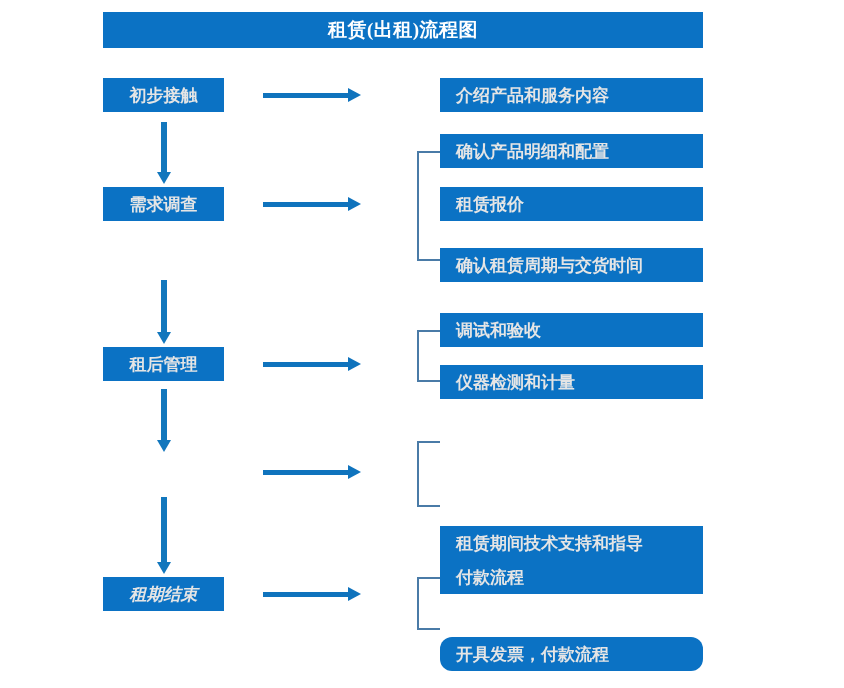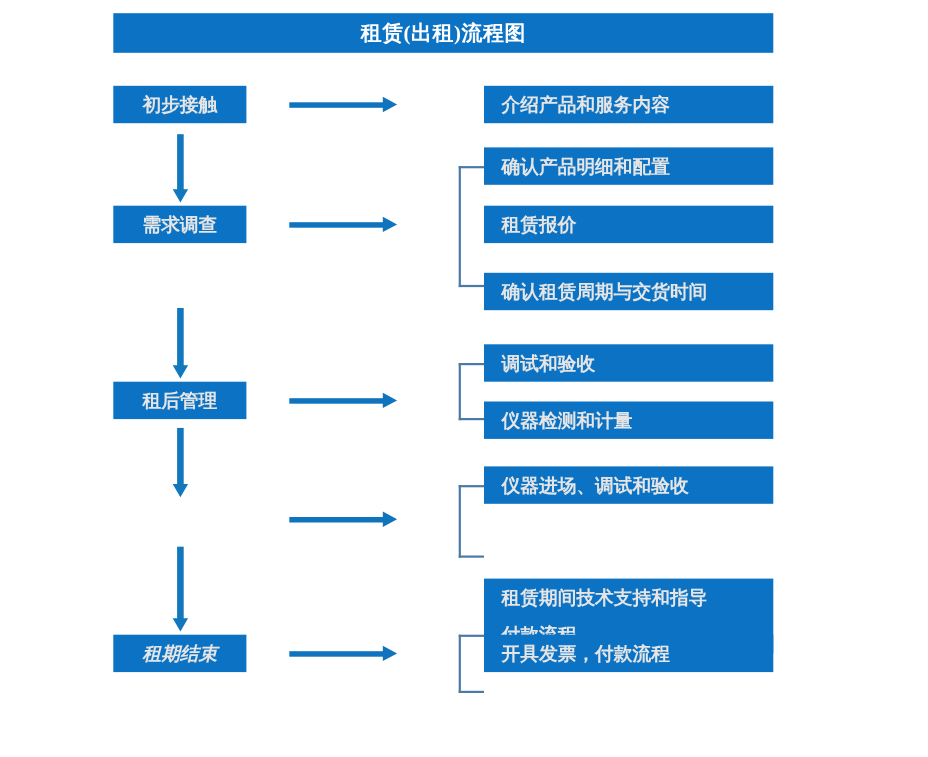--- a/index.html
+++ b/index.html
@@ -199,21 +199,20 @@
   <div class="box box-right" style="top:134px;">确认产品明细和配置</div>
 
   <div class="box box-right" style="top:187px;">租赁报价</div>
 
   <div class="box box-right" style="top:248px;">确认租赁周期与交货时间</div>
 
   <div class="box box-right" style="top:313px;">调试和验收</div>
 
   <div class="box box-right" style="top:365px;">仪器检测和计量</div>
 
-  <div class="box box-right" style="top:424px;">仪器进场、调试和验收</div>
 
   <div class="box box-right" style="top:490px;margin-top:36px;">租赁期间技术支持和指导</div>
 
   <div class="box box-right" style="top:560px;">付款流程</div>
 
-  <div class="box box-right" style="top:577px;">开具发票，付款流程</div>
+  <div class="box box-right" style="top:637px;border-radius:12px;">开具发票，付款流程</div>
 
 </div>
 
 </body></html>

